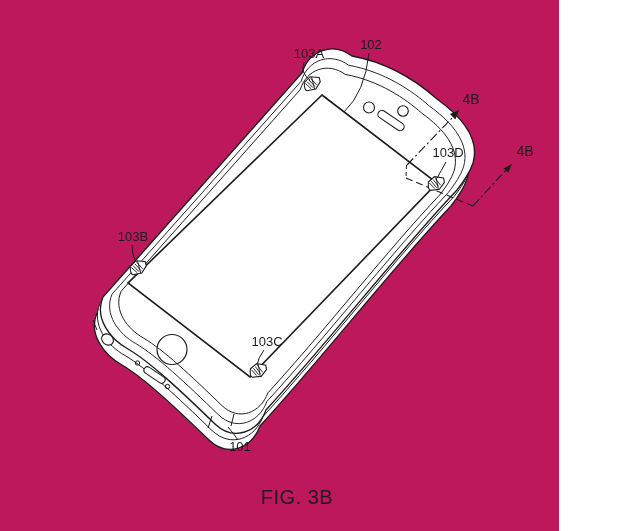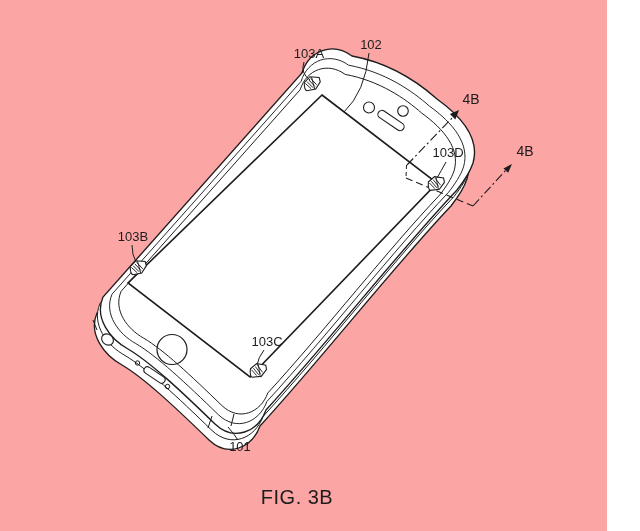--- a/index.html
+++ b/index.html
@@ -1,16 +1,16 @@
 <!DOCTYPE html>
 <html><head>
 <meta charset="utf-8">
 <style>
   html,body{margin:0;padding:0;background:#ffffff;}
-  .page{width:607px;height:531px;position:relative;background:#fca5a5;overflow:hidden;}
+  .page{width:559px;height:531px;position:relative;background:#be185d;overflow:hidden;}
   svg{display:block;}
   svg text{font-family:"Liberation Sans", sans-serif;fill:#1c1c1c;}
   .ref{font-size:13px;}
   .sec{font-size:14px;}
   .cap{font-size:20px;letter-spacing:0.5px;}
   .ln{stroke:#1c1c1c;fill:none;}
   .fw{fill:#ffffff;}
 </style>
 </head>
 <body>

